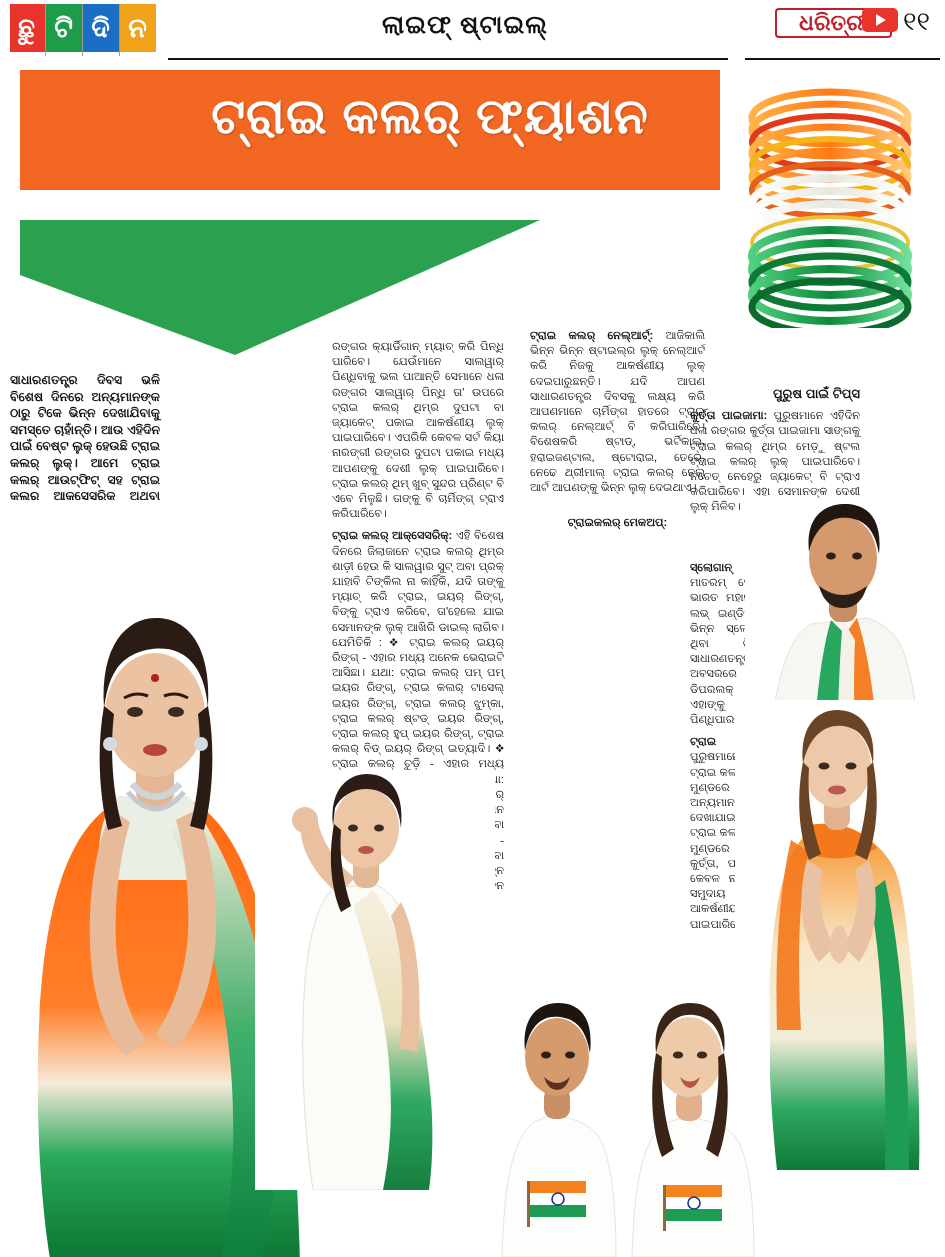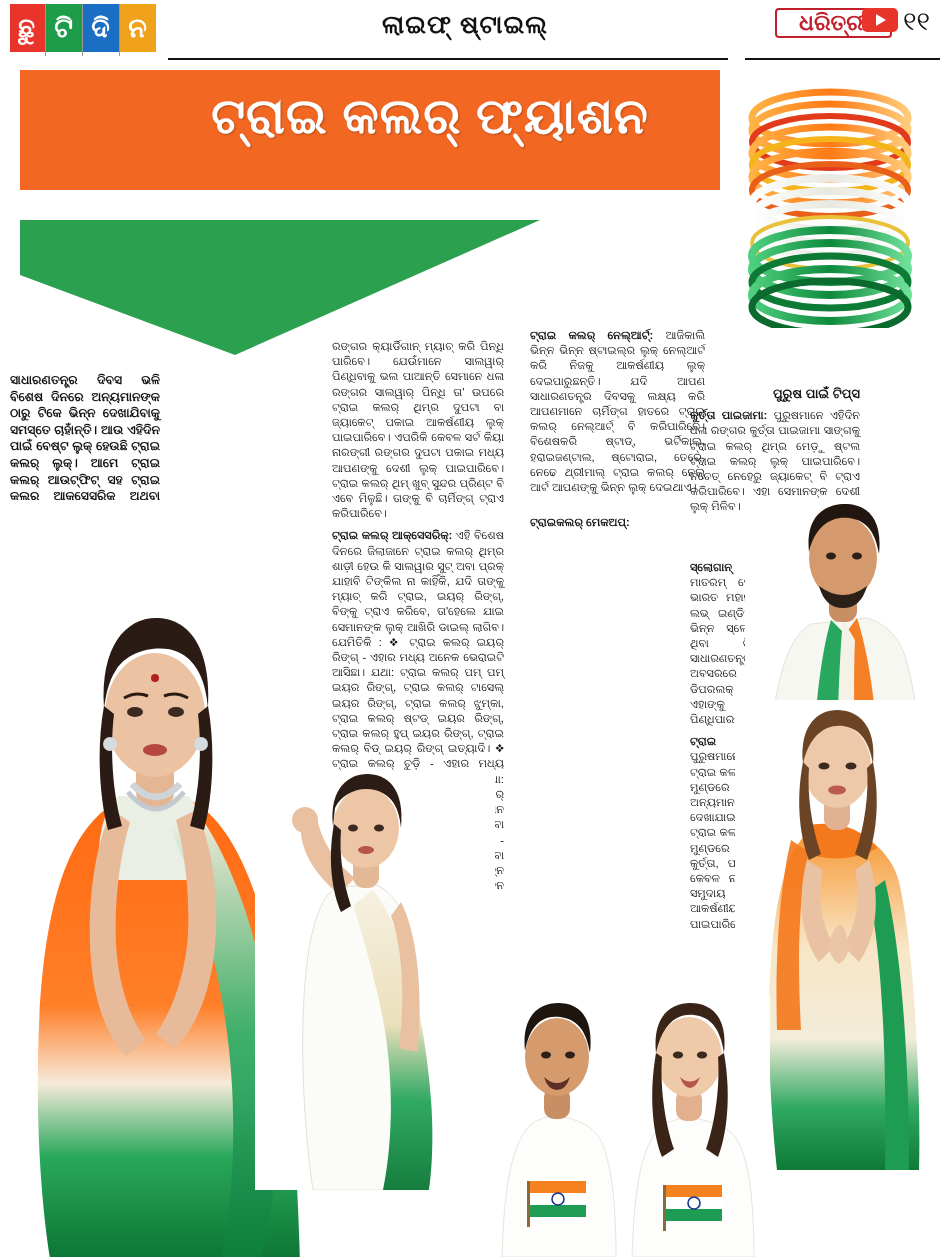--- a/index.html
+++ b/index.html
@@ -54,21 +54,21 @@
   .intro{font-weight:bold;font-size:12.4px;line-height:16.6px;}
   .sub{font-weight:bold;}
 
   .c1box{left:10px;top:372px;width:150px;}
   .c1b{left:10px;top:642px;width:150px;}
   .c2box{left:332px;top:330px;width:172px;margin-top:9px;}
   .c3box{left:530px;top:328px;width:175px;}
   .c4box{left:690px;top:376px;width:170px;}
   .c5box{left:690px;top:560px;width:125px;}
 
-  .sig{font-weight:bold;text-align:left;display:block;margin-top:20px;}
+  .sig{font-weight:bold;text-align:center;display:block;margin-top:20px;}
 
   
   .photo{position:absolute;overflow:hidden;}
   .ph-woman-left{left:0px;top:500px;width:320px;height:757px;}
   .ph-girl-mid{left:255px;top:770px;width:240px;height:420px;}
   .ph-man-right{left:745px;top:500px;width:200px;height:330px;}
   .ph-woman-right{left:735px;top:700px;width:210px;height:470px;}
   .ph-couple{left:490px;top:995px;width:280px;height:262px;}
 </style>
 </head>

